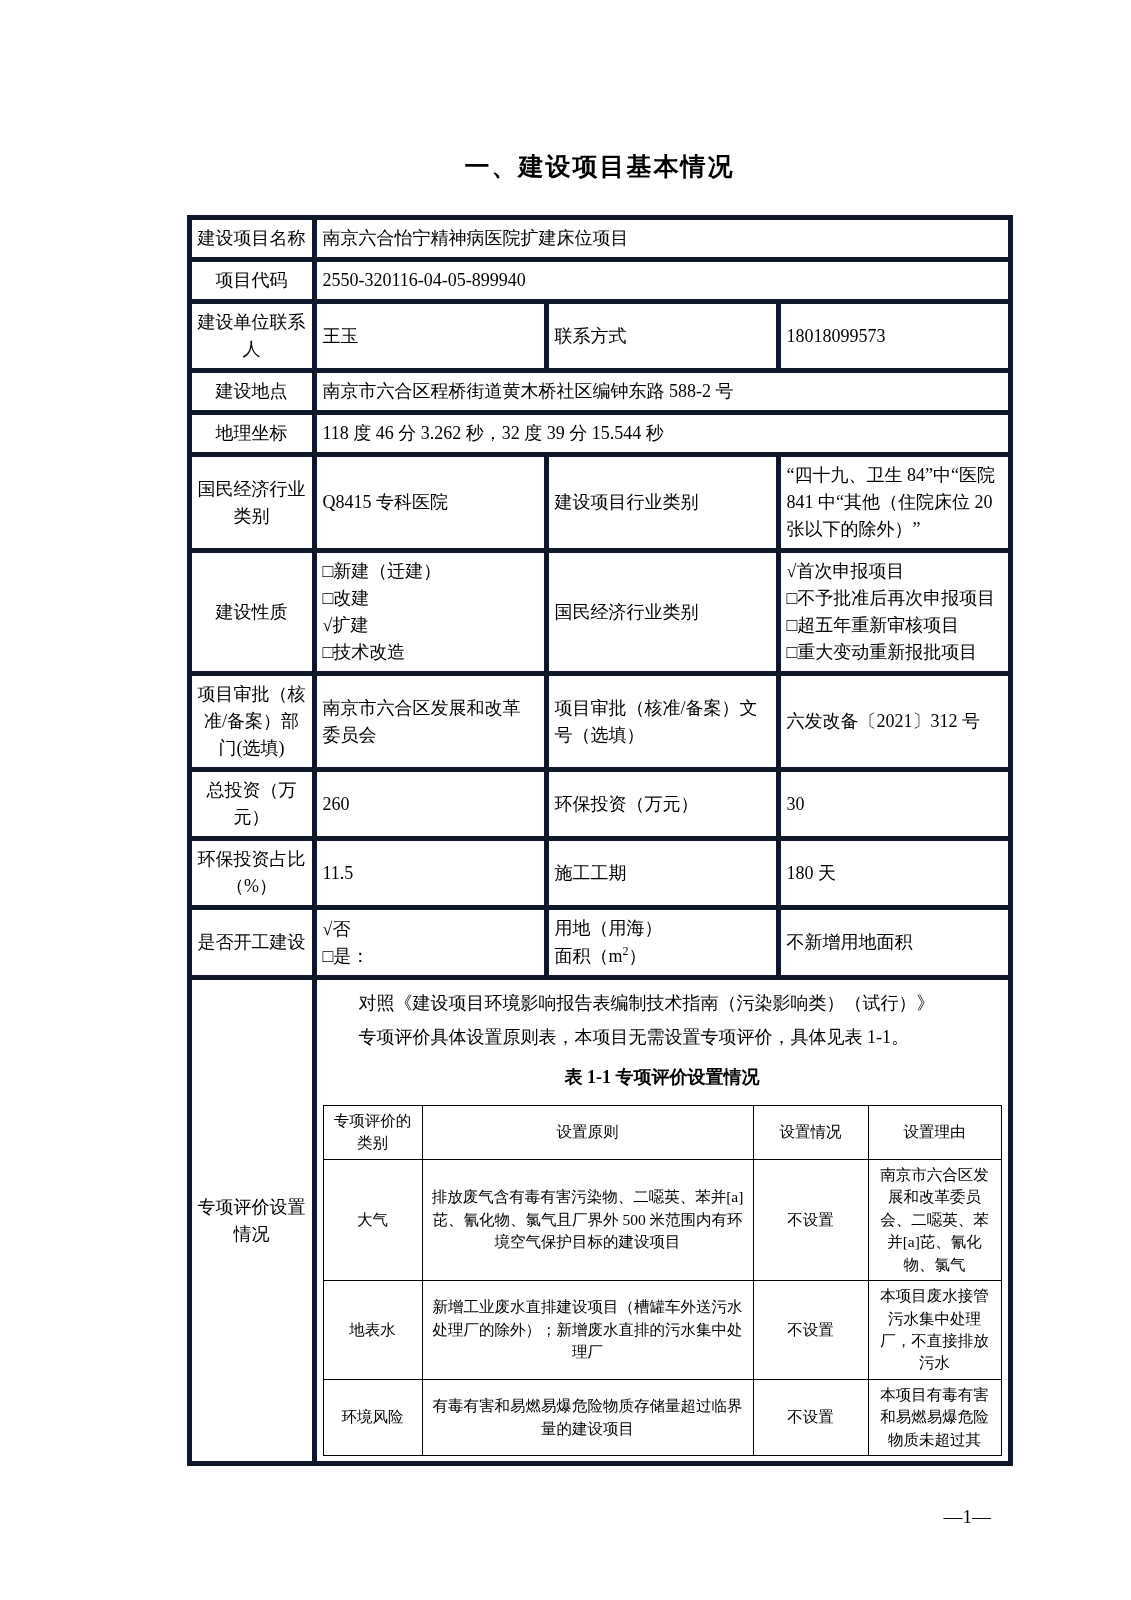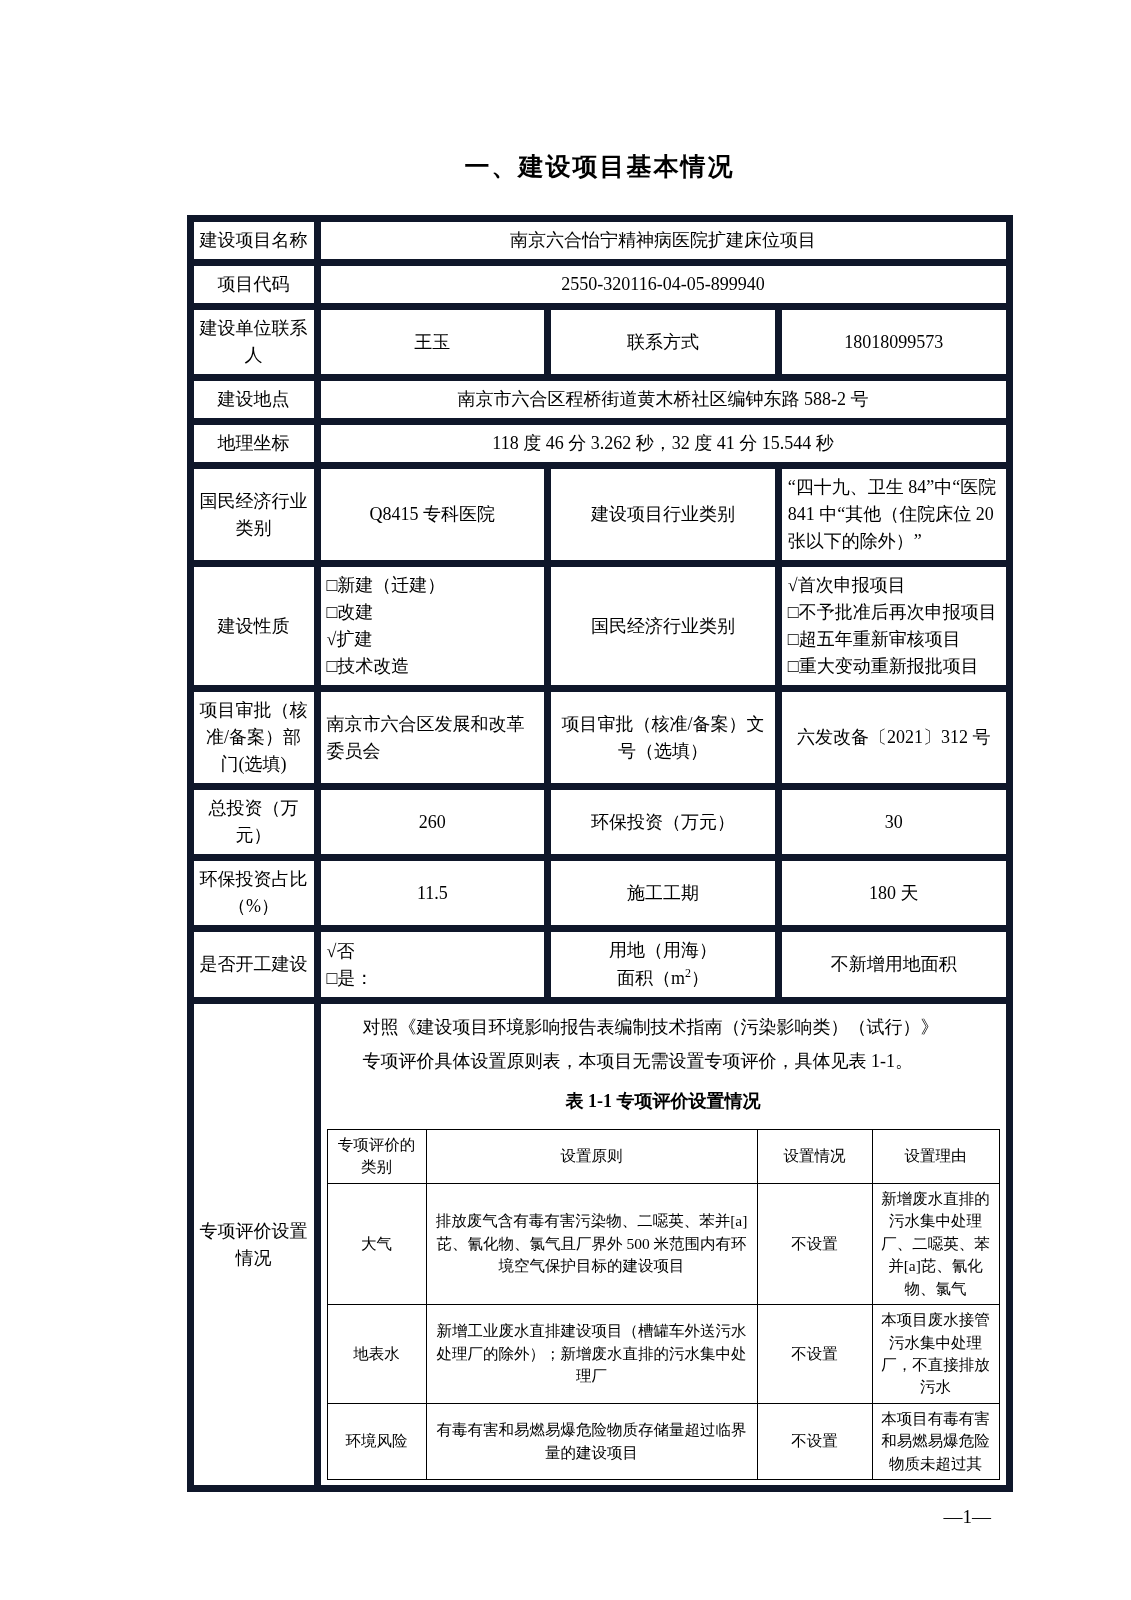--- a/index.html
+++ b/index.html
@@ -29,31 +29,31 @@
     margin: 0 0 32px 0;
     font-family: "DejaVu Sans", "Liberation Sans", sans-serif;
   }
   table.main {
     border-collapse: collapse;
     width: 826px;
     margin: 0 auto;
     table-layout: fixed;
   }
   table.main > tbody > tr > td {
-    border: 7px solid #0f172a;
+    border: 5px solid #0f172a;
     padding: 5px 6px;
     font-size: 18px;
     line-height: 1.5;
     vertical-align: middle;
   }
   .lbl {
     text-align: center;
     width: 108px;
   }
-  .ctr { text-align: center; }
+  .ctr { }
   .lft { text-align: left; }
 
   
   table.inner {
     border-collapse: collapse;
     width: 100%;
     table-layout: fixed;
     margin: 6px 0 0 0;
   }
   table.inner td {
@@ -116,21 +116,21 @@
         <td class="ctr" style="width:225px">王玉</td>
         <td class="ctr" style="width:220px">联系方式</td>
         <td class="ctr">18018099573</td>
       </tr>
       <tr>
         <td class="lbl">建设地点</td>
         <td class="ctr" colspan="3">南京市六合区程桥街道黄木桥社区编钟东路 588-2 号</td>
       </tr>
       <tr>
         <td class="lbl">地理坐标</td>
-        <td class="ctr" colspan="3">118 度 46 分 3.262 秒，32 度 41 分 15.544 秒</td>
+        <td class="ctr" colspan="3">118 度 46 分 3.262 秒，32 度 39 分 15.544 秒</td>
       </tr>
       <tr>
         <td class="lbl">国民经济行业类别</td>
         <td class="ctr">Q8415 专科医院</td>
         <td class="ctr">建设项目行业类别</td>
         <td class="lft">“四十九、卫生 84”中“医院 841 中“其他（住院床位 20 张以下的除外）”</td>
       </tr>
       <tr>
         <td class="lbl">建设性质</td>
         <td class="lft chk-list">
@@ -188,21 +188,21 @@
               <tr>
                 <td style="width:88px">专项评价的类别</td>
                 <td style="width:320px">设置原则</td>
                 <td style="width:104px">设置情况</td>
                 <td>设置理由</td>
               </tr>
               <tr>
                 <td>大气</td>
                 <td class="just">排放废气含有毒有害污染物、二噁英、苯并[a]芘、氰化物、氯气且厂界外 500 米范围内有环境空气保护目标的建设项目</td>
                 <td>不设置</td>
-                <td class="just">新增废水直排的污水集中处理厂、二噁英、苯并[a]芘、氰化物、氯气</td>
+                <td class="just">南京市六合区发展和改革委员会、二噁英、苯并[a]芘、氰化物、氯气</td>
               </tr>
               <tr>
                 <td>地表水</td>
                 <td class="just">新增工业废水直排建设项目（槽罐车外送污水处理厂的除外）；新增废水直排的污水集中处理厂</td>
                 <td>不设置</td>
                 <td class="just">本项目废水接管污水集中处理厂，不直接排放污水</td>
               </tr>
               <tr>
                 <td>环境风险</td>
                 <td class="just">有毒有害和易燃易爆危险物质存储量超过临界量的建设项目</td>

